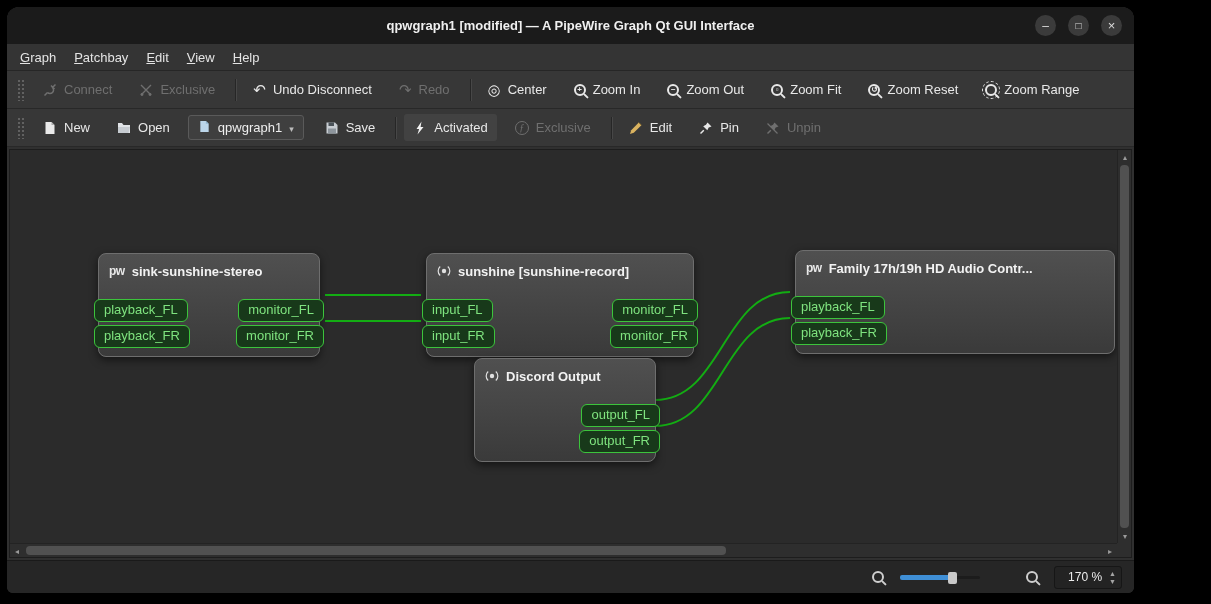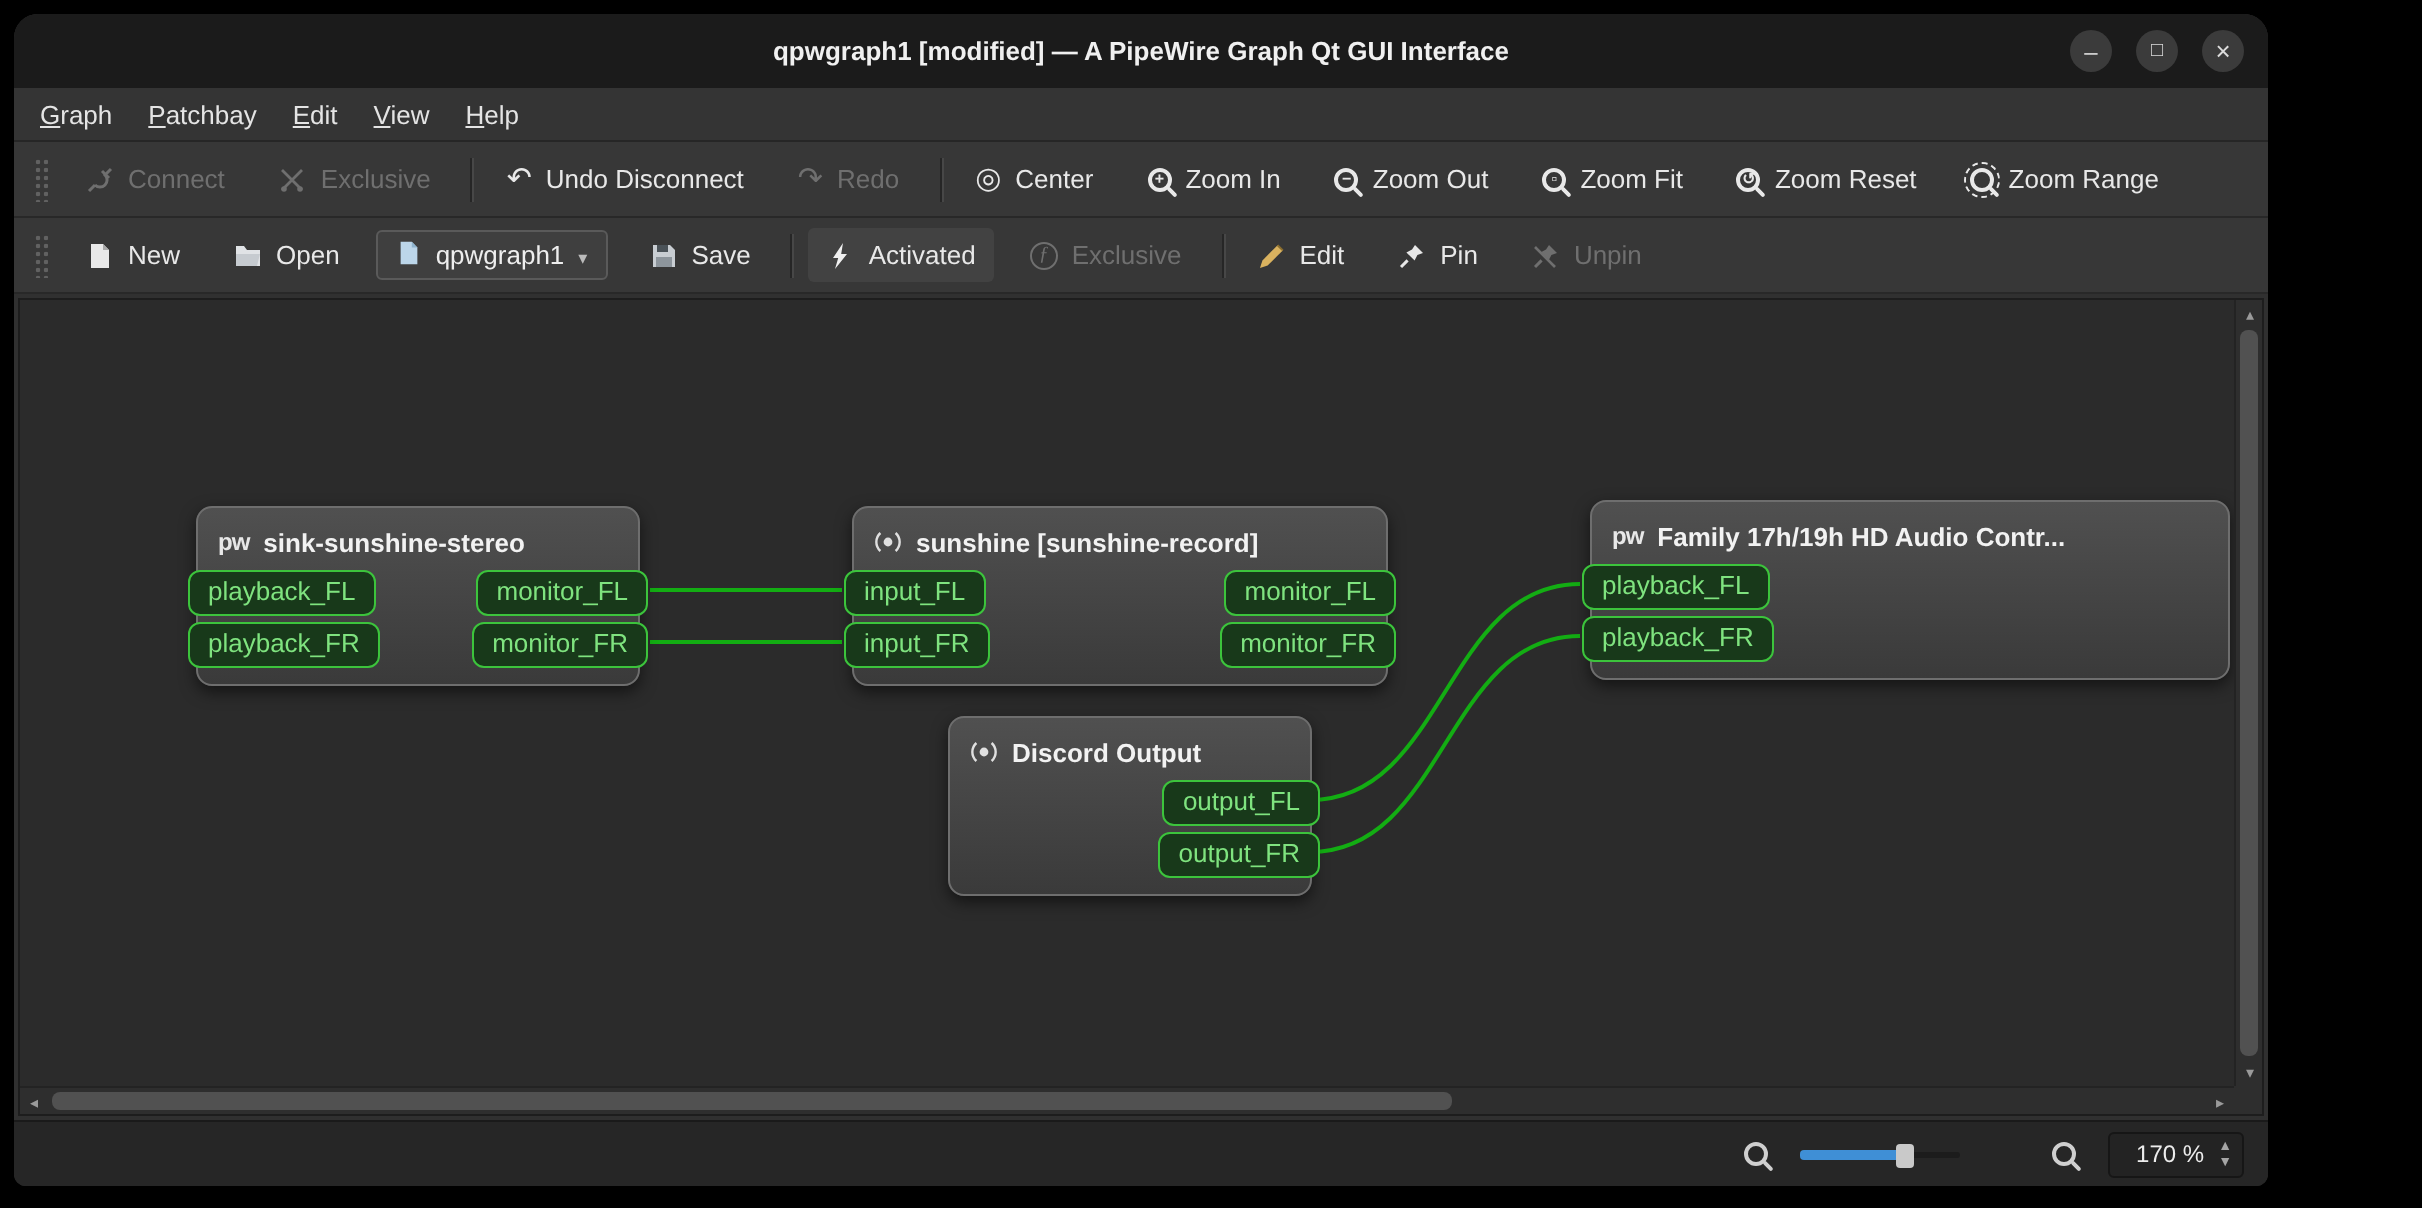--- a/index.html
+++ b/index.html
@@ -62,21 +62,21 @@
                  border:1px solid #1d1d1d; overflow:hidden; }
   .viewport { position:absolute; left:0; top:0; right:14px; bottom:14px; overflow:hidden;text-decoration:underline; }
   .wires { position:absolute; left:0; top:0; width:100%; height:100%; }
   .node { position:absolute; background:linear-gradient(#505050,#3a3a3a);
           border:1px solid #6e6e6e; border-radius:8px; padding:5px 0 8px;
           box-shadow:0 3px 8px rgba(0,0,0,0.55); }
   .nhead { display:flex; align-items:center; gap:7px; padding:0 10px; height:24px;
            color:#f2f2f2; font-weight:bold; font-size:13px; white-space:nowrap; overflow:hidden; }
   .nicon { color:#e8e8e8; font-size:12px; font-weight:bold; letter-spacing:-0.5px;
            display:inline-flex; align-items:center; flex:none; }
-  .ports { display:flex; justify-content:space-between; margin-top:2px; }
+  .ports { display:flex; justify-content:space-between; margin-top:16px; }
   .pcol { display:flex; flex-direction:column; gap:3px; }
   .pcol.in  { margin-left:-5px;  align-items:flex-start; }
   .pcol.out { margin-right:-5px; align-items:flex-end; }
   .pill { font-size:13px; line-height:16px; color:#7fe37f; background:#18391a;
           border:1px solid #3cc43c; border-radius:6px; padding:2px 9px 3px;
           width:max-content; cursor:default; }
 
   
   .vscroll { position:absolute; right:0; top:0; bottom:14px; width:14px; background:#2e2e2e;
              border-left:1px solid #232323; }

